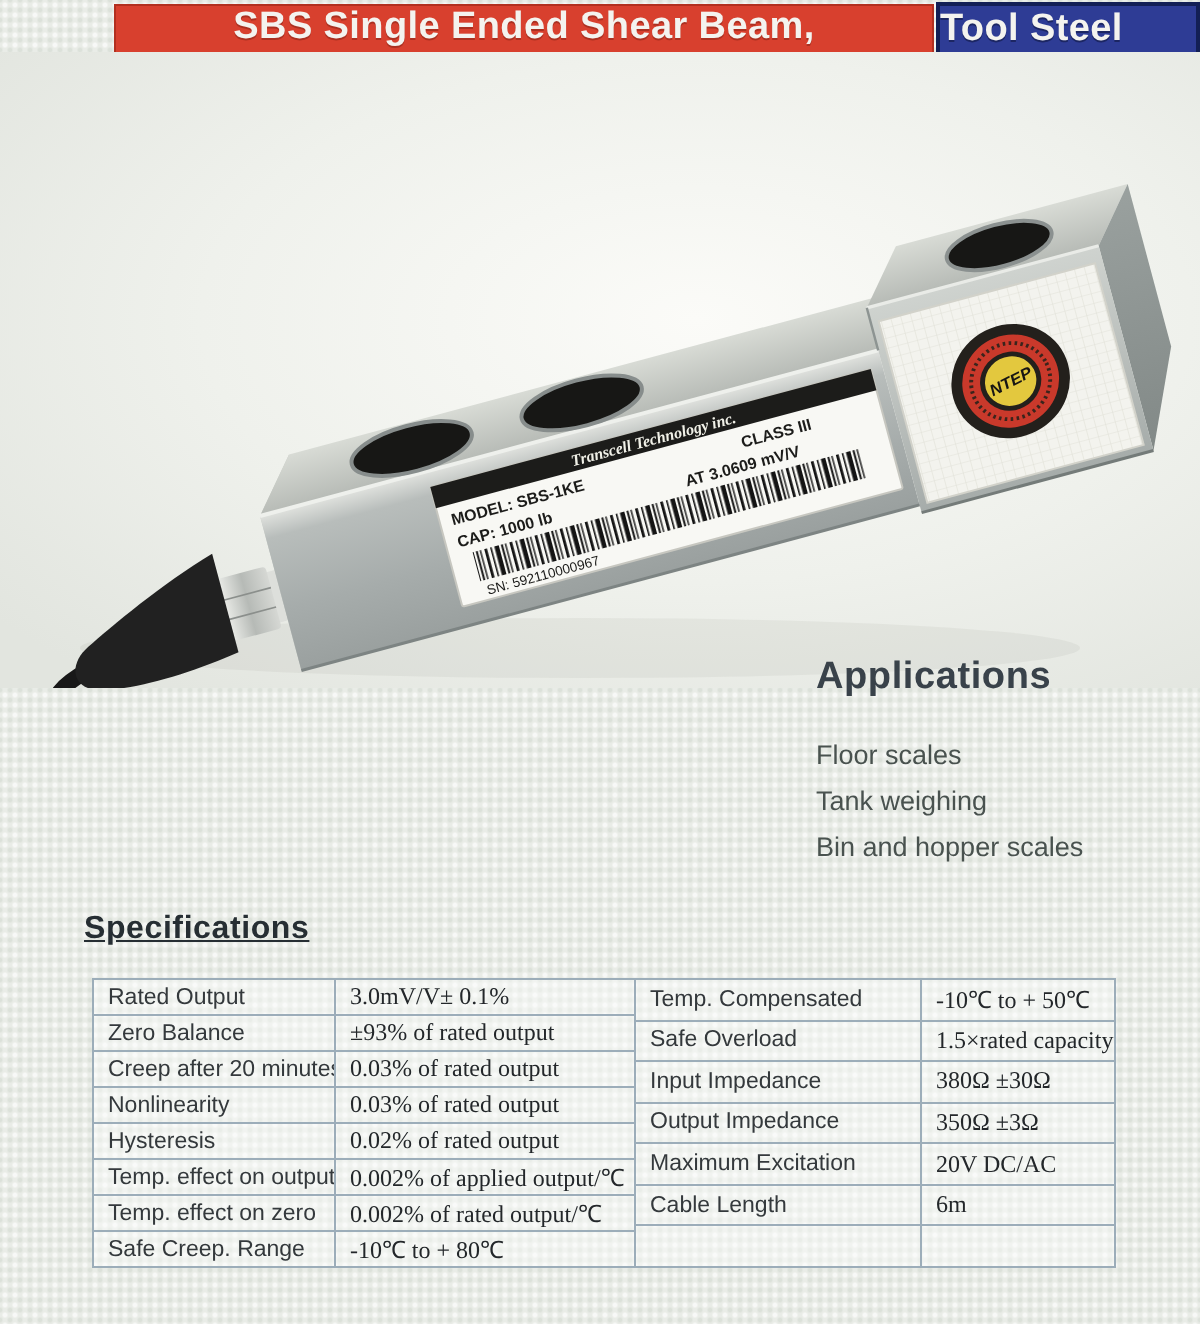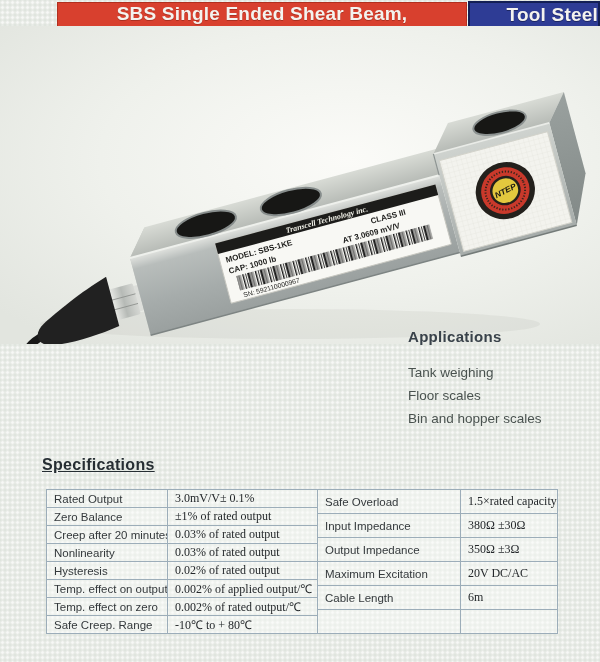--- a/index.html
+++ b/index.html
@@ -18,34 +18,34 @@
   
   .title-red{
     position:absolute;left:57px;top:2px;height:25px;width:410px;
     background:#d8402e;border:1px solid #b2301f;
     display:flex;align-items:flex-start;justify-content:center;
     box-sizing:border-box;
   }
   .title-blue{
     position:absolute;left:468px;top:1px;height:27px;width:132px;
     background:#2e3c95;border:2px solid #131f55;
-    display:flex;align-items:center;justify-content:flex-end;
+    display:flex;align-items:center;justify-content:flex-start;
     box-sizing:border-box;
   }
   .title-red span,.title-blue span{
     color:#f4f3ef;font-weight:bold;font-size:19px;letter-spacing:0.2px;
     white-space:nowrap;text-shadow:0 1px 0 rgba(90,20,10,0.35);
   }
   .title-blue span{text-shadow:0 1px 0 rgba(10,15,50,0.5);}
   
   .photo{position:absolute;left:0;top:26px;}
   
   .applications{position:absolute;left:408px;top:328px;width:180px;}
   .applications h3{
-    margin:0 0 16px 0;font-size:15px;font-weight:bold;color:#39424a;letter-spacing:0.3px;
+    margin:0 0 16px 0;font-size:19px;font-weight:bold;color:#39424a;letter-spacing:0.3px;
   }
   .applications ul{list-style:none;margin:0;padding:0;}
   .applications li{font-size:13.5px;color:#49524f;line-height:23px;}
   
   .spec-heading{
     position:absolute;left:42px;top:456px;margin:0;
     font-size:16px;font-weight:bold;color:#262e33;letter-spacing:0.3px;text-decoration:underline;
   }
   .spec-tables{position:absolute;left:46px;top:489px;width:511px;display:flex;}
   table.spec{border-collapse:collapse;table-layout:fixed;}
@@ -166,42 +166,42 @@
         <text x="210" y="41" font-family="Liberation Sans, sans-serif" font-size="8" font-weight="bold" fill="#1c1c1a">AT 3.0609 mV/V</text>
         <rect x="98" y="45" width="200" height="15" fill="url(#bc)"></rect>
         <text x="100" y="67.5" font-family="Liberation Sans, sans-serif" font-size="6.8" fill="#1c1c1a">SN:  592110000967</text>
       </g>
     </g>
   </svg>
 
   <div class="applications">
     <h3>Applications</h3>
     <ul>
+      <li>Floor scales</li>
       <li>Tank weighing</li>
-      <li>Floor scales</li>
       <li>Bin and hopper scales</li>
     </ul>
   </div>
 
   <h3 class="spec-heading">Specifications</h3>
 
   <div class="spec-tables">
     <table class="spec left-spec">
       <colgroup>
           <col class="lc1">
           <col class="lc2">
         </colgroup>
       <tbody>
         <tr>
           <td class="l">Rated Output</td>
           <td class="v">3.0mV/V± 0.1%</td>
         </tr>
         <tr>
           <td class="l">Zero Balance</td>
-          <td class="v">±1% of rated output</td>
+          <td class="v">±93% of rated output</td>
         </tr>
         <tr>
           <td class="l">Creep after 20 minutes</td>
           <td class="v">0.03% of rated output</td>
         </tr>
         <tr>
           <td class="l">Nonlinearity</td>
           <td class="v">0.03% of rated output</td>
         </tr>
         <tr>
@@ -223,20 +223,24 @@
       </tbody>
     </table>
 
     <table class="spec right-spec">
       <colgroup>
           <col class="rc1">
           <col class="rc2">
         </colgroup>
       <tbody>
         <tr>
+          <td class="l">Temp. Compensated</td>
+          <td class="v">-10℃ to + 50℃</td>
+        </tr>
+        <tr>
           <td class="l">Safe Overload</td>
           <td class="v">1.5×rated capacity</td>
         </tr>
         <tr>
           <td class="l">Input Impedance</td>
           <td class="v">380Ω ±30Ω</td>
         </tr>
         <tr>
           <td class="l">Output Impedance</td>
           <td class="v">350Ω ±3Ω</td>

